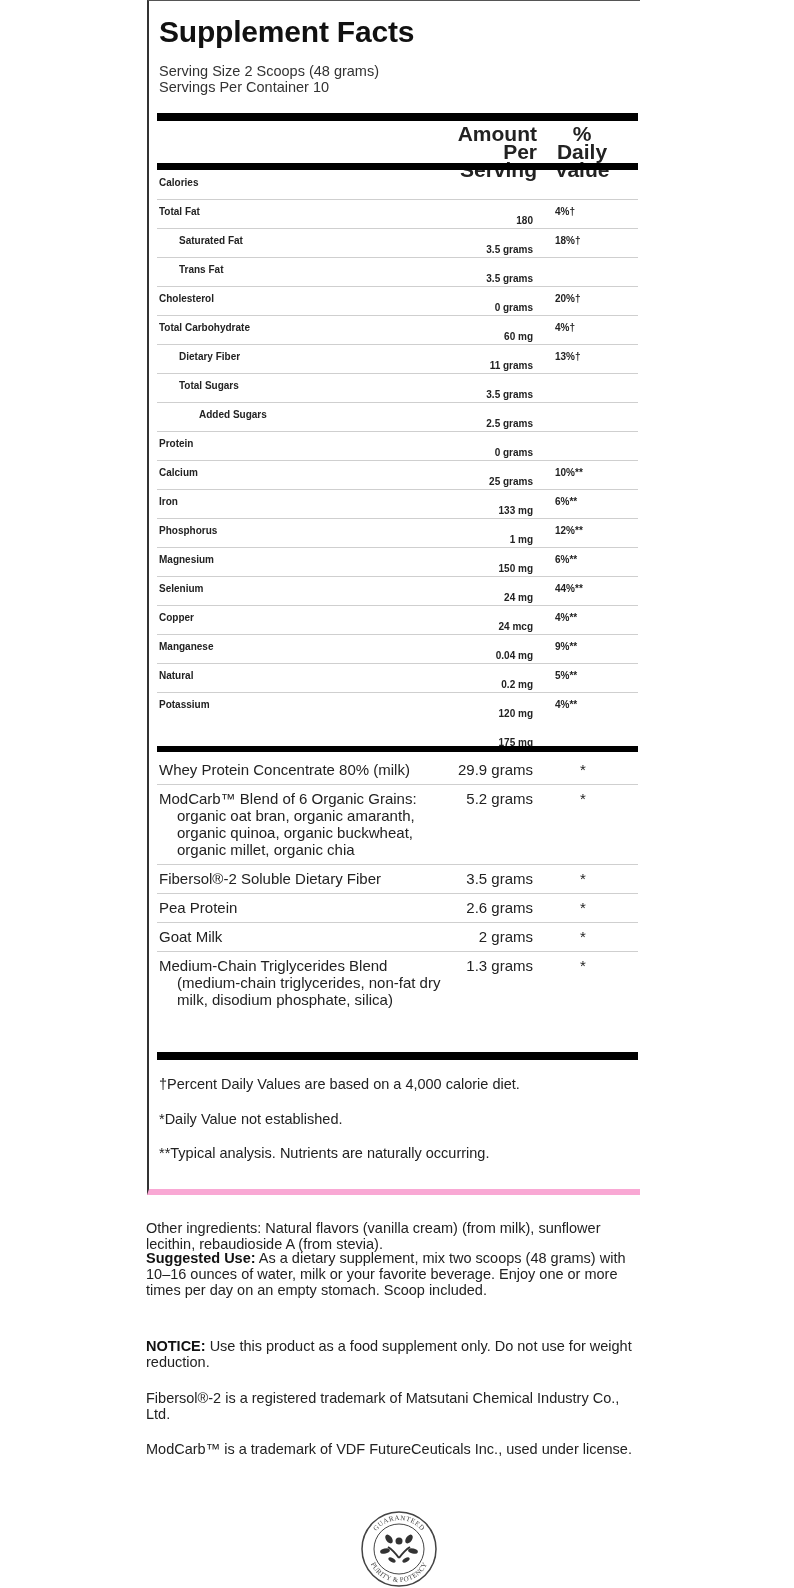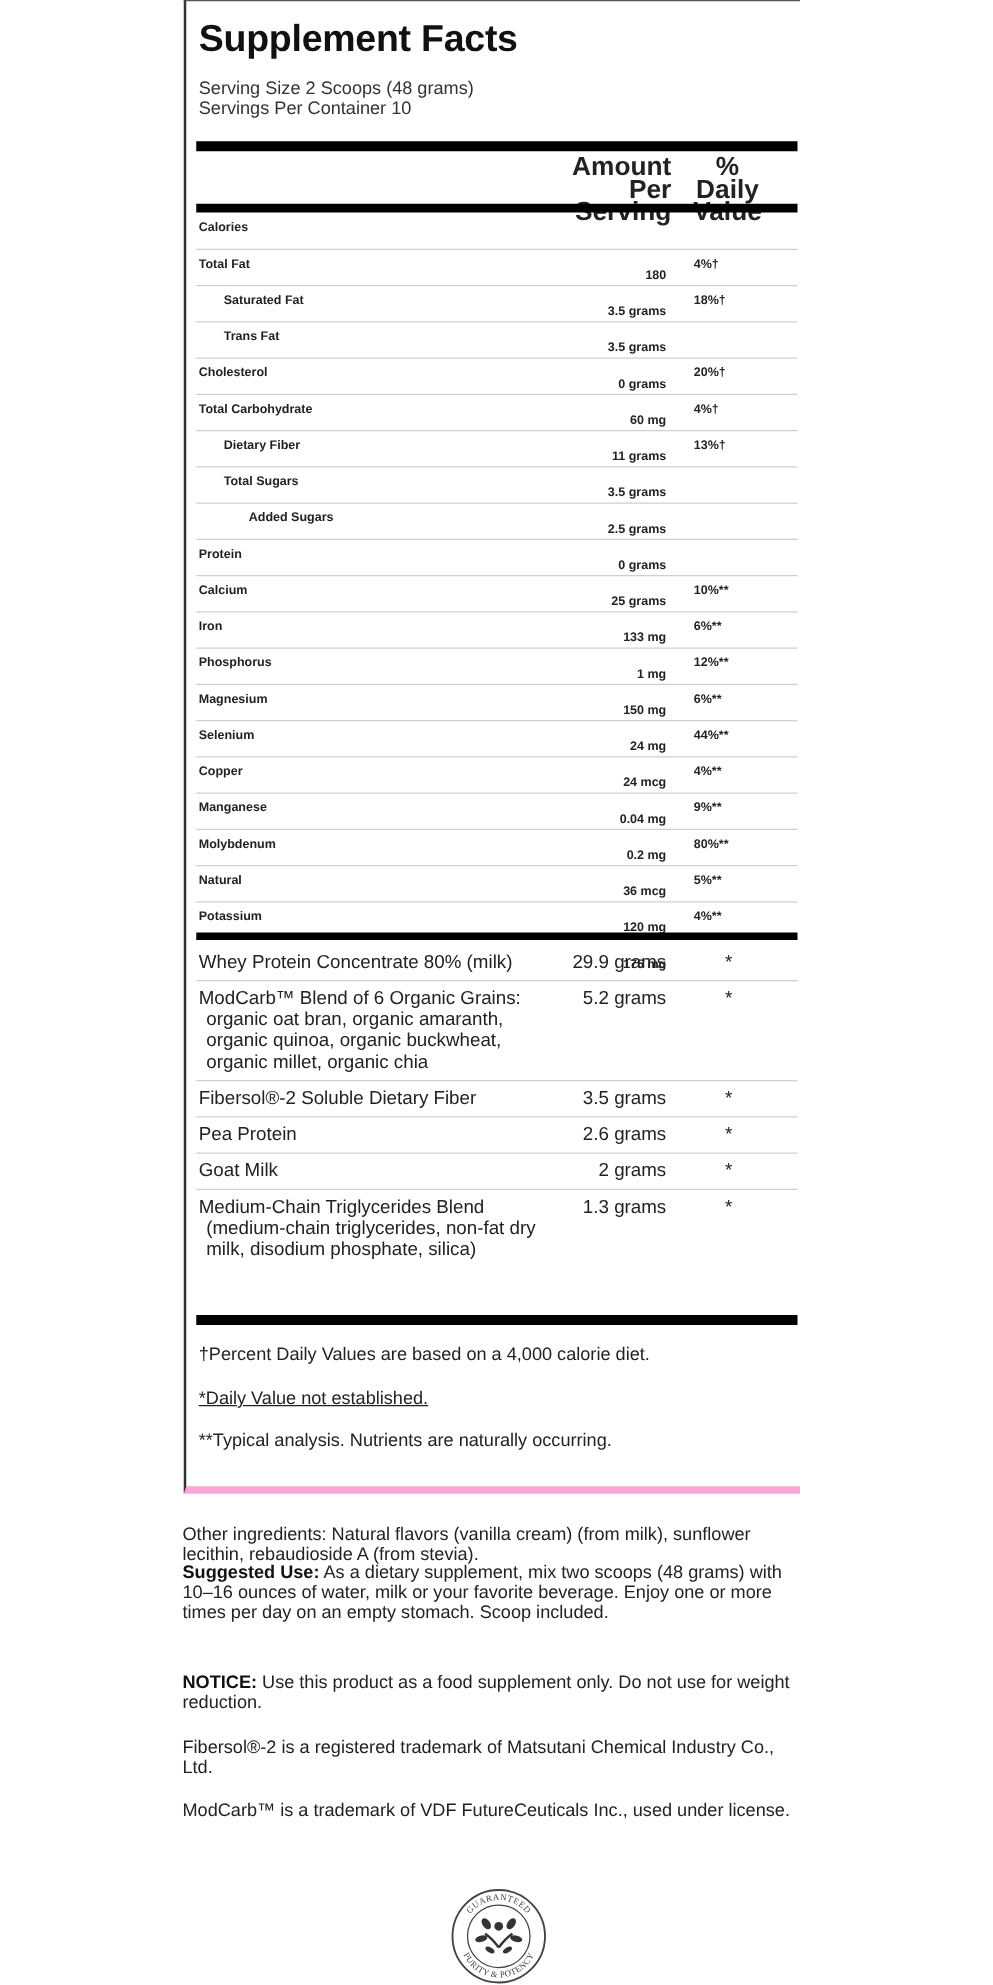--- a/index.html
+++ b/index.html
@@ -30,21 +30,21 @@
   .row:last-child { border-bottom: none; }
   .row .name { position: absolute; top: 6px; left: 2px; }
   .row .name.indent1 { left: 22px; }
   .row .name.indent2 { left: 42px; }
   .row .amount { position: absolute; top: 6px; right: 105px; text-align: right; margin-top: 38px; }
   .row .dv { position: absolute; top: 6px; left: 398px; }
   .ingredients { position: absolute; left: 8px; top: 755px; width: 481px; }
   .ing-row { position: relative; border-bottom: 1px solid #cfcfcf; font-size: 15px; box-sizing: border-box; padding: 5px 0 6px 0; }
   .ing-row:last-child { border-bottom: none; }
   .ing-row .name { width: 290px; margin-left: 2px; line-height: 17px; }
-  .ing-row .sub { margin-left: 8px; line-height: 17px; }
+  .ing-row .sub { margin-left: 20px; line-height: 17px; }
   .ing-row .amount { position: absolute; top: 5px; right: 105px; }
   .ing-row .dv { position: absolute; top: 5px; left: 423px; }
   .footnote { position: absolute; left: 10px; font-size: 14.5px; color: #222222; }
   .after { position: absolute; left: 146px; width: 500px; font-size: 14.5px; line-height: 16px; color: #222222; }
   .after b { color: #111111; }
   .seal { position: absolute; left: 360px; top: 1510px; width: 78px; height: 78px; }
 </style>
 </head>
 <body>
 
@@ -148,25 +148,20 @@
         <span class="name">Copper</span>
         <span class="amount">0.04 mg</span>
         <span class="dv">4%**</span>
       </div>
       <div class="row">
         <span class="name">Manganese</span>
         <span class="amount">0.2 mg</span>
         <span class="dv">9%**</span>
       </div>
       <div class="row">
-        <span class="name">Molybdenum</span>
-        <span class="amount">36 mcg</span>
-        <span class="dv">80%**</span>
-      </div>
-      <div class="row">
         <span class="name">Natural</span>
         <span class="amount">120 mg</span>
         <span class="dv">5%**</span>
       </div>
       <div class="row">
         <span class="name">Potassium</span>
         <span class="amount">175 mg</span>
         <span class="dv">4%**</span>
       </div>
     </div>
@@ -204,21 +199,21 @@
         <div class="name">Medium-Chain Triglycerides Blend</div>
         <div class="sub" style="width:270px;">(medium-chain triglycerides, non-fat dry milk, disodium phosphate, silica)</div>
         <span class="amount">1.3 grams</span>
         <span class="dv">*</span>
       </div>
     </div>
 
   <div class="thick-rule" style="top:1051px; height:8px;"></div>
 
   <div class="footnote" style="top:1075px;">†Percent Daily Values are based on a 4,000 calorie diet.</div>
-  <div class="footnote" style="top:1110px;text-decoration:underline;">*Daily Value not established.</div>
+  <div class="footnote" style="top:1110px;">*Daily Value not established.</div>
   <div class="footnote" style="top:1144px;">**Typical analysis. Nutrients are naturally occurring.</div>
 </div>
 
 <div class="after" style="top:1198px;margin-top:22px;">Other ingredients: Natural flavors (vanilla cream) (from milk), sunflower lecithin, rebaudioside A (from stevia).</div>
 <div class="after" style="top:1250px;">
   <b>Suggested Use:</b><span> As a dietary supplement, mix two scoops (48 grams) with 10–16 ounces of water, milk or your favorite beverage. Enjoy one or more times per day on an empty stomach. Scoop included.</span>
 </div>
 <div class="after" style="top:1338px;">
   <b>NOTICE:</b><span> Use this product as a food supplement only. Do not use for weight reduction.</span>
 </div>

